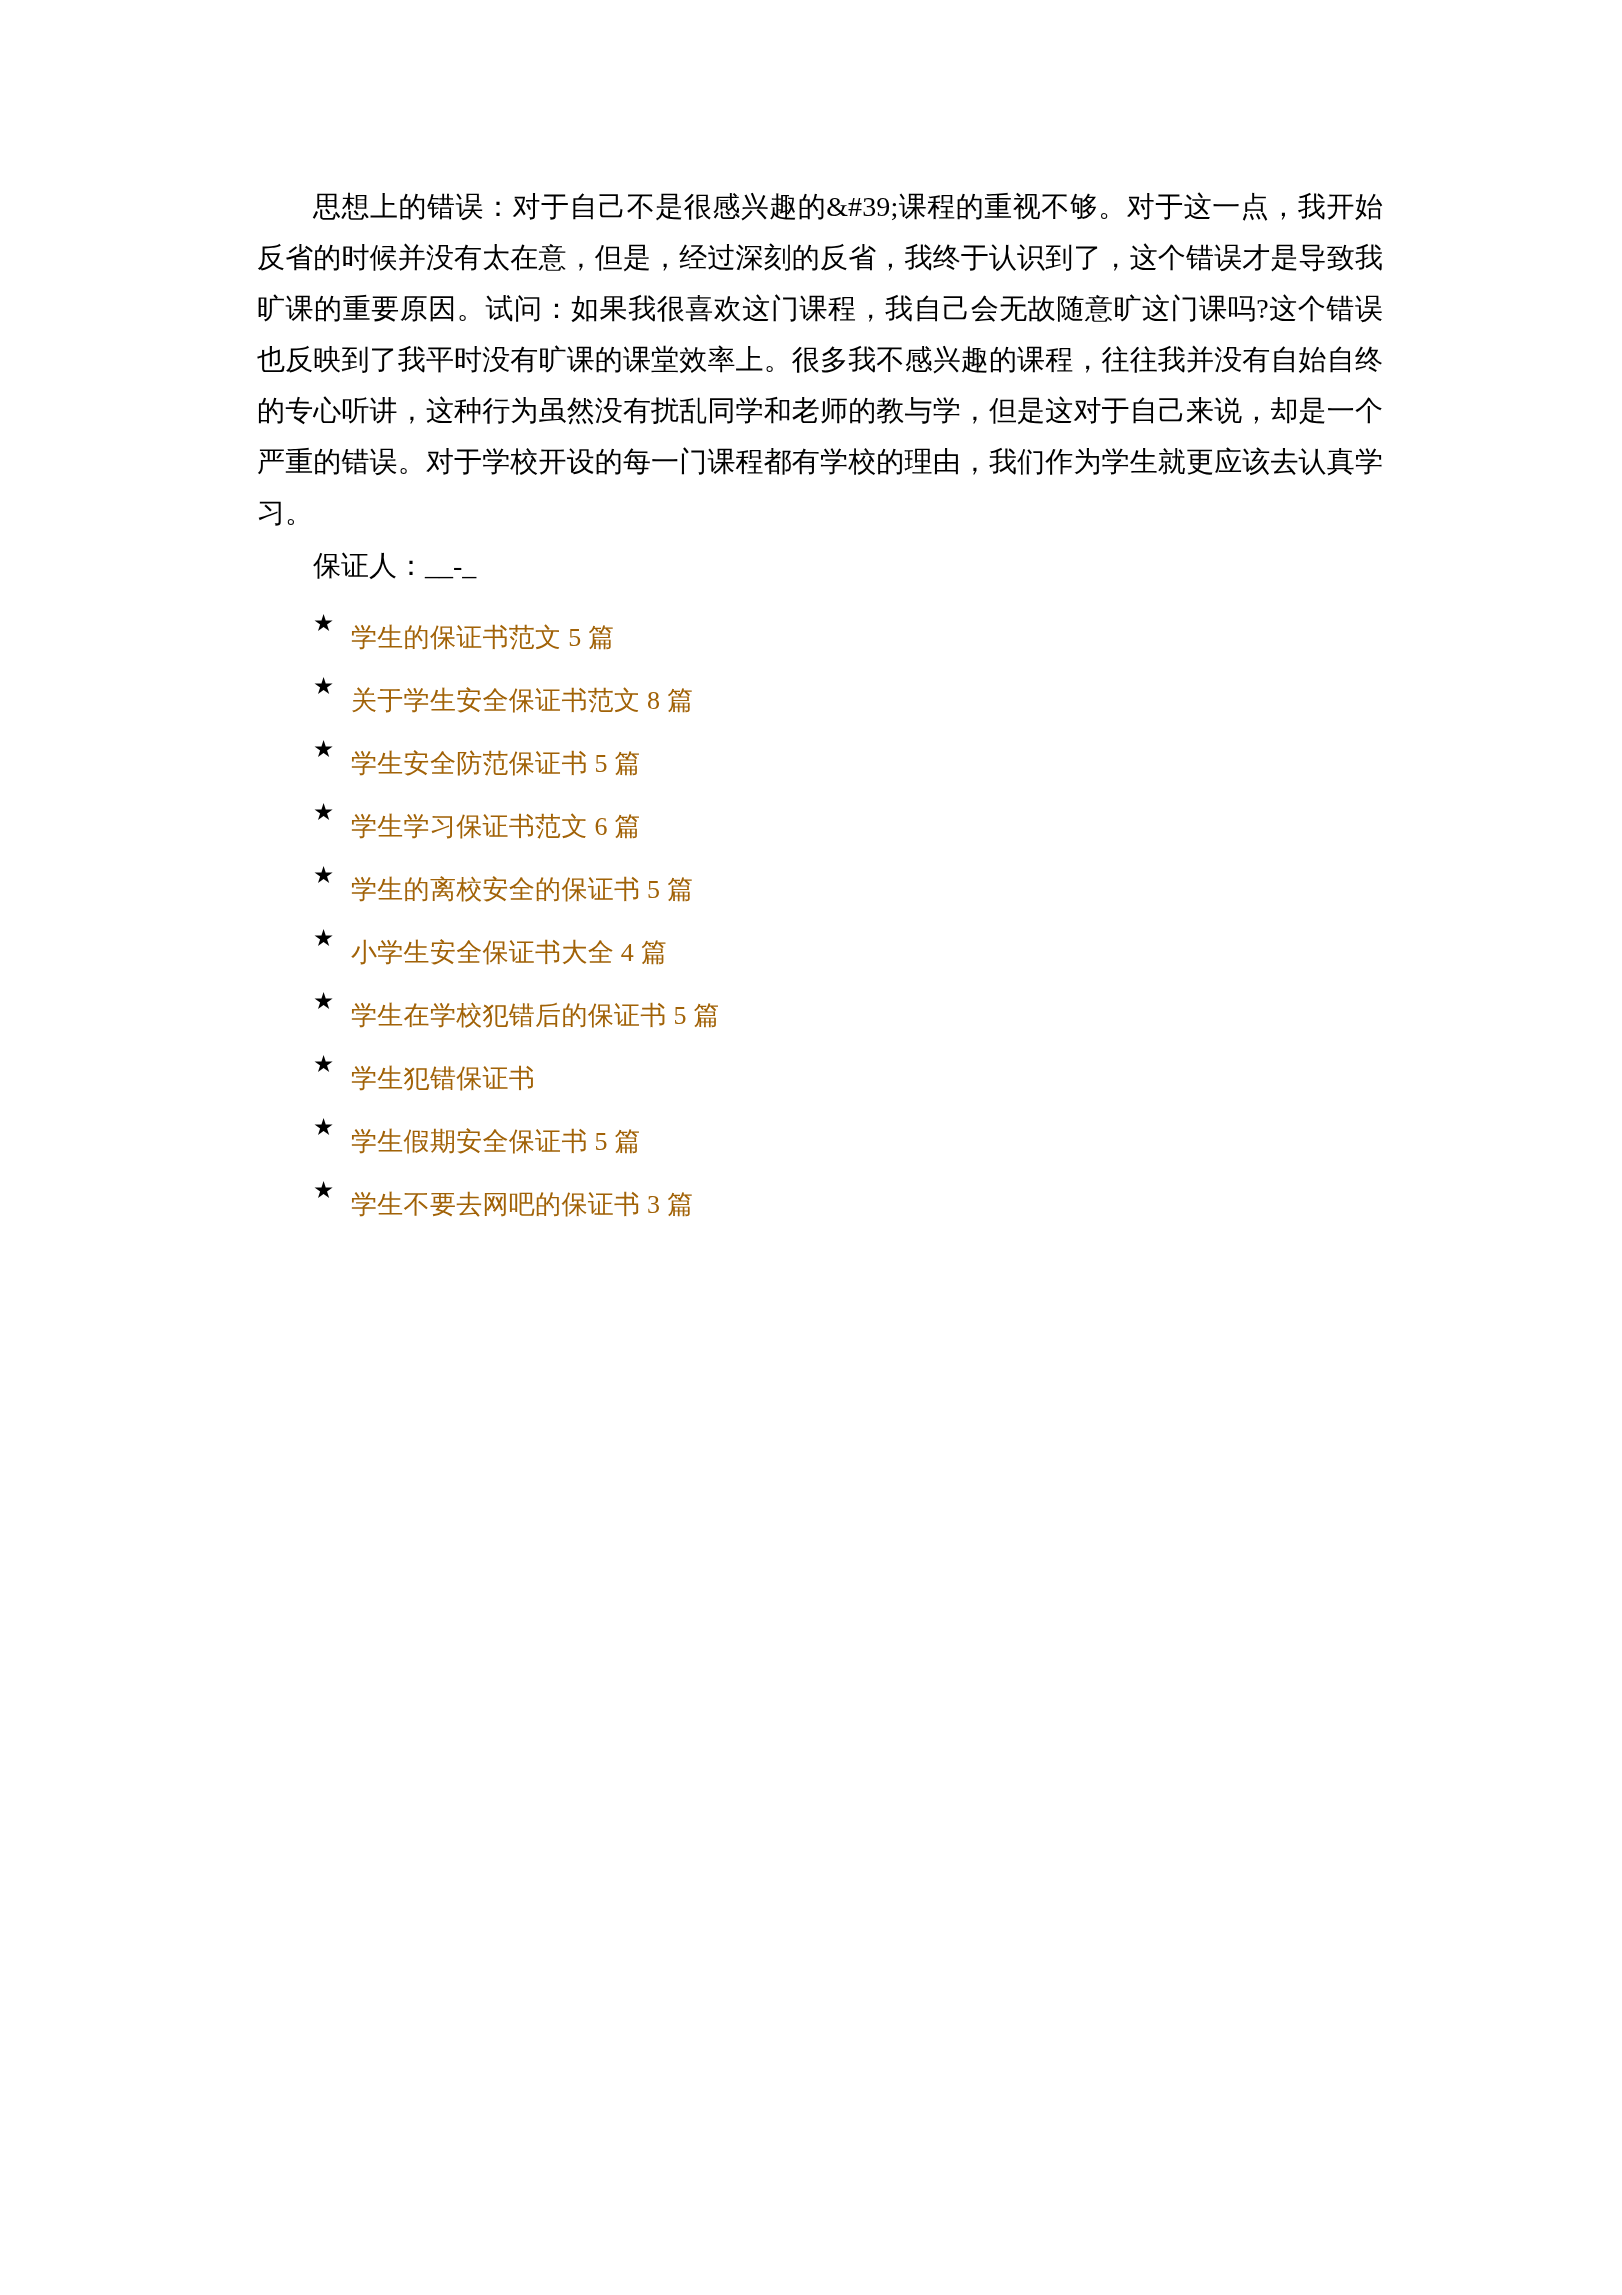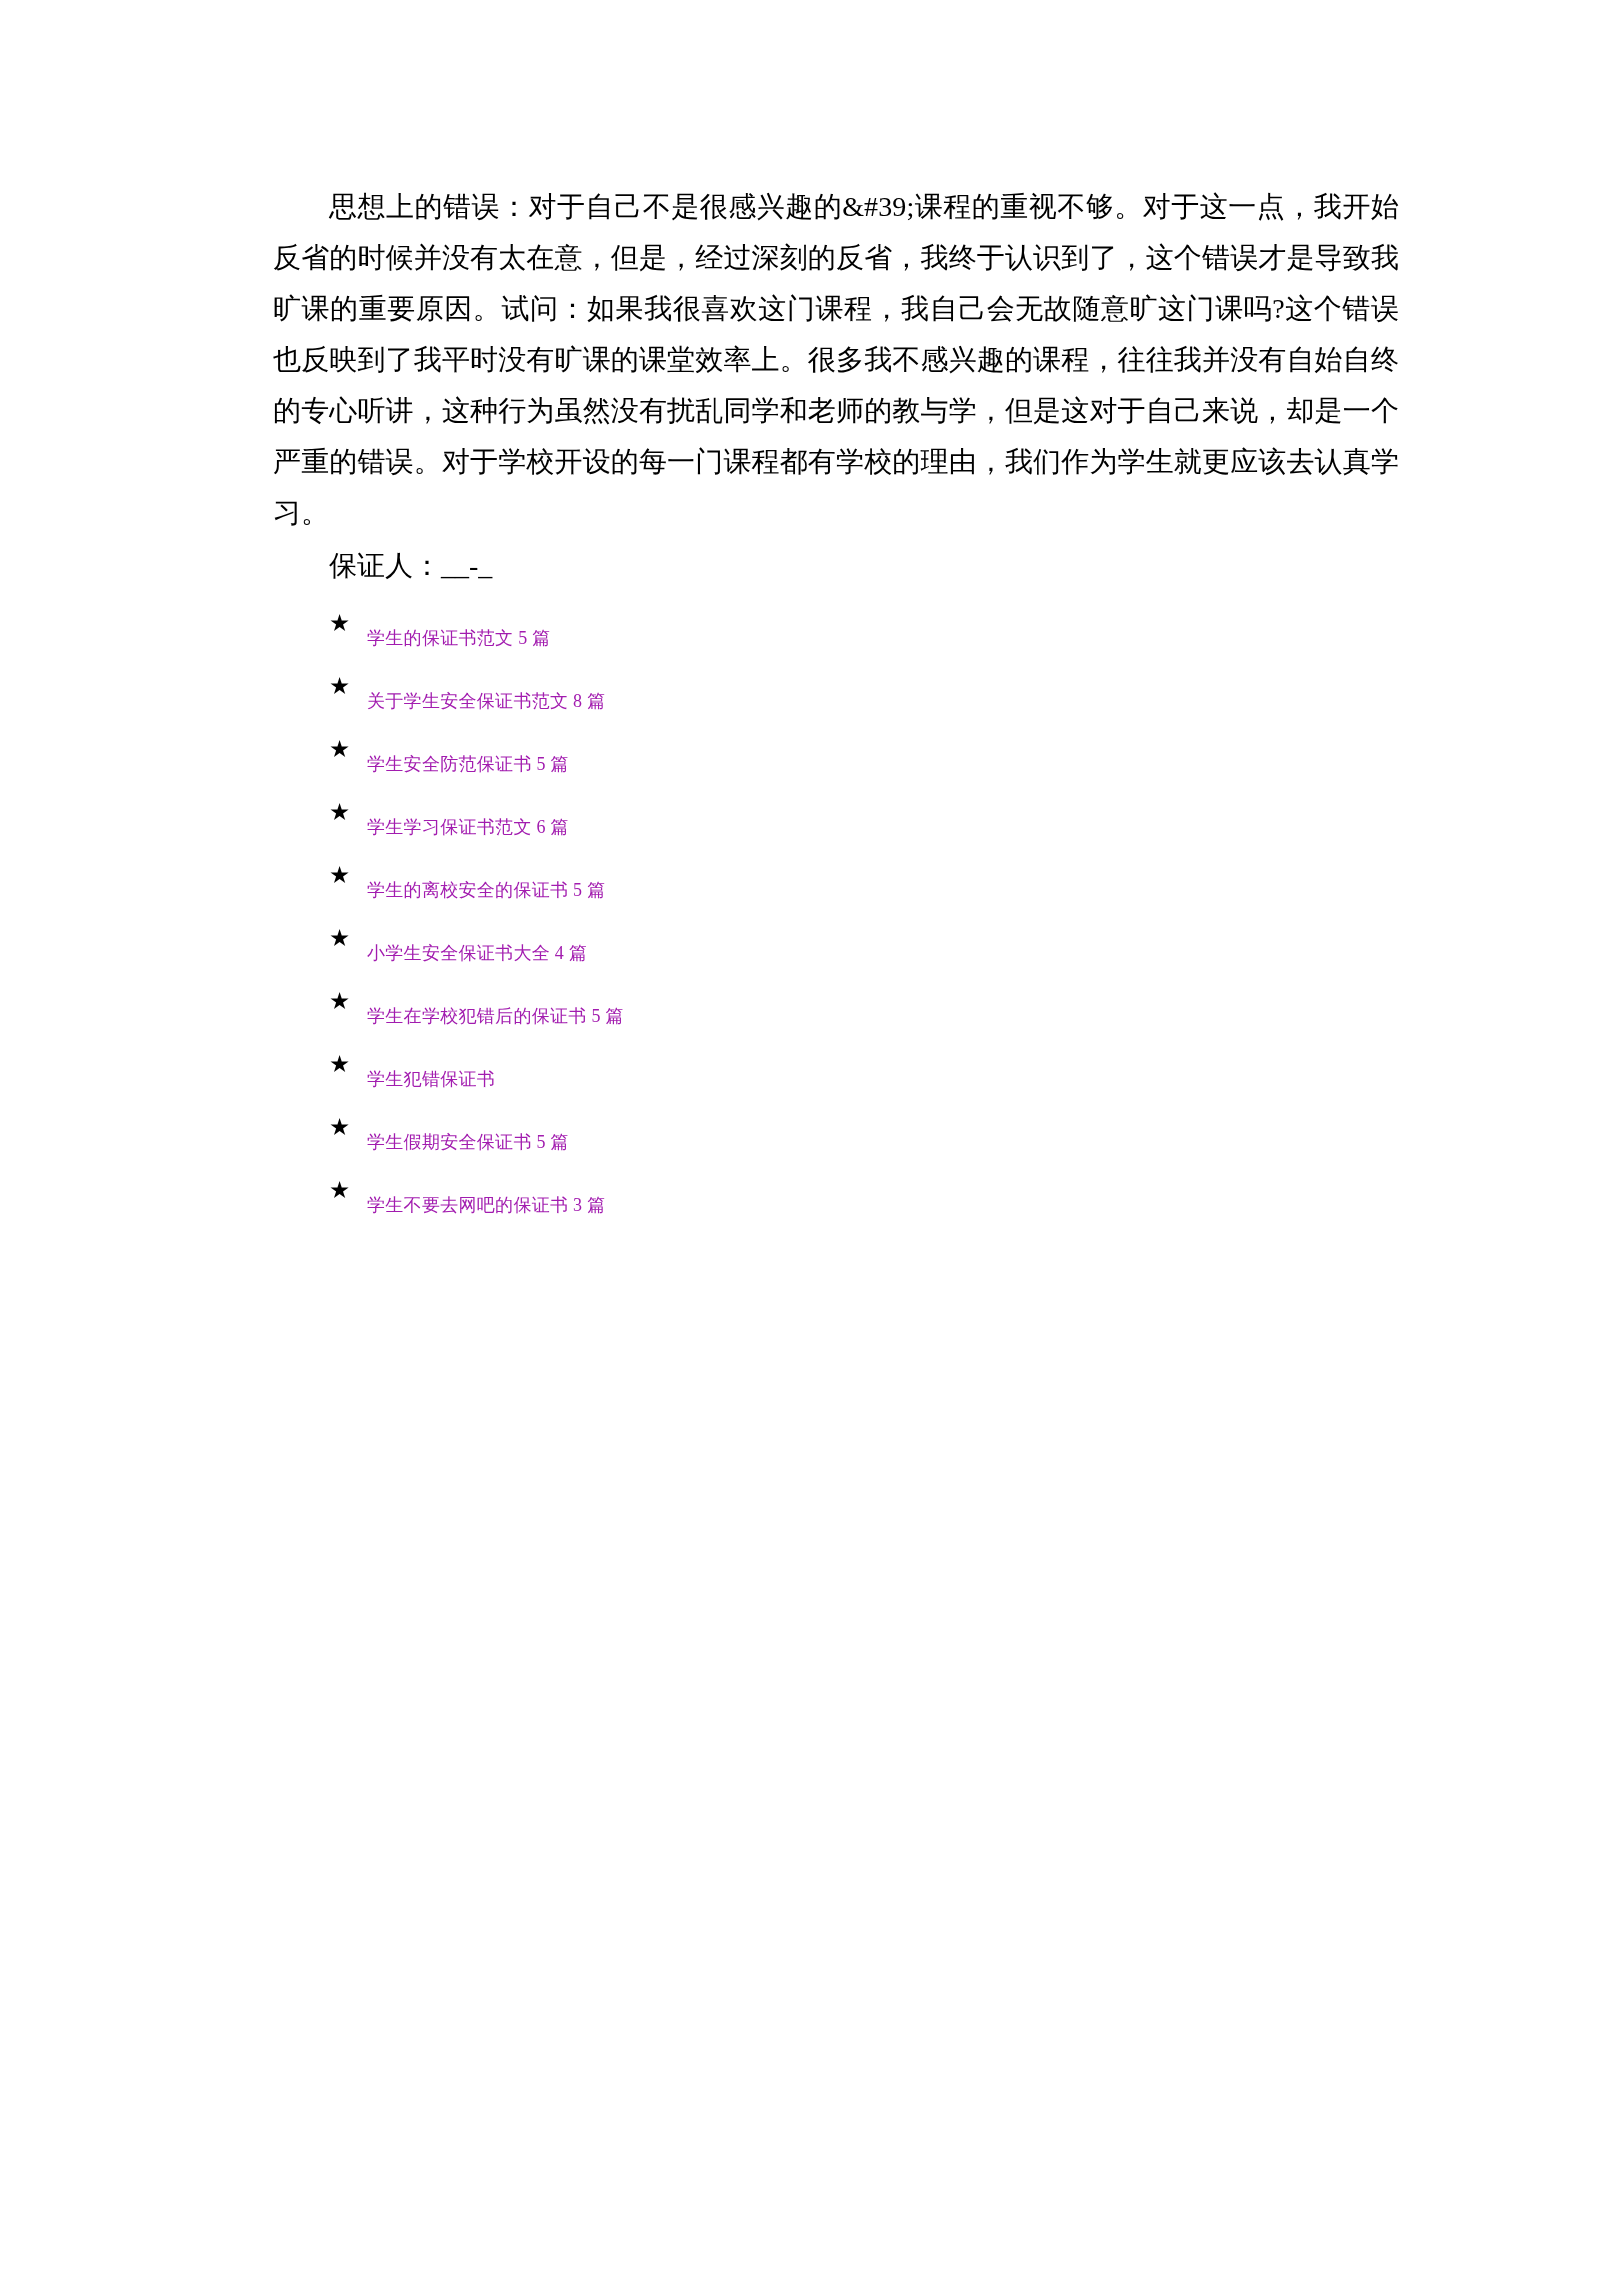--- a/index.html
+++ b/index.html
@@ -18,21 +18,21 @@
   .page {
     position: absolute;
     left: 0;
     top: 0;
     width: 1623px;
     height: 2295px;
     background: #ffffff;
   }
   .content {
     position: absolute;
-    left: 273px;
+    left: 257px;
     top: 182px;
     width: 1126px;
   }
   .para {
     font-size: 28px;
     line-height: 1.82;
     text-align: justify;
     text-justify: inter-ideograph;
     text-indent: 56px;
     margin: 0 0 2.6px 0;
@@ -76,22 +76,22 @@
     display: inline-block;
     width: 38px;
     margin-left: 56px;
     font-size: 23.6px;
     line-height: 1;
     color: #000;
     flex: none;
   }
   .link-text {
     display: inline-block;
-    font-size: 18px;
-    color: #a21caf;
+    font-size: 26px;
+    color: #a16207;
     text-decoration: none;
     letter-spacing: 0.3px;
     margin-top: 28px;
   }
 </style>
 </head>
 <body>
 
 <div class="page">
   <div class="content">

